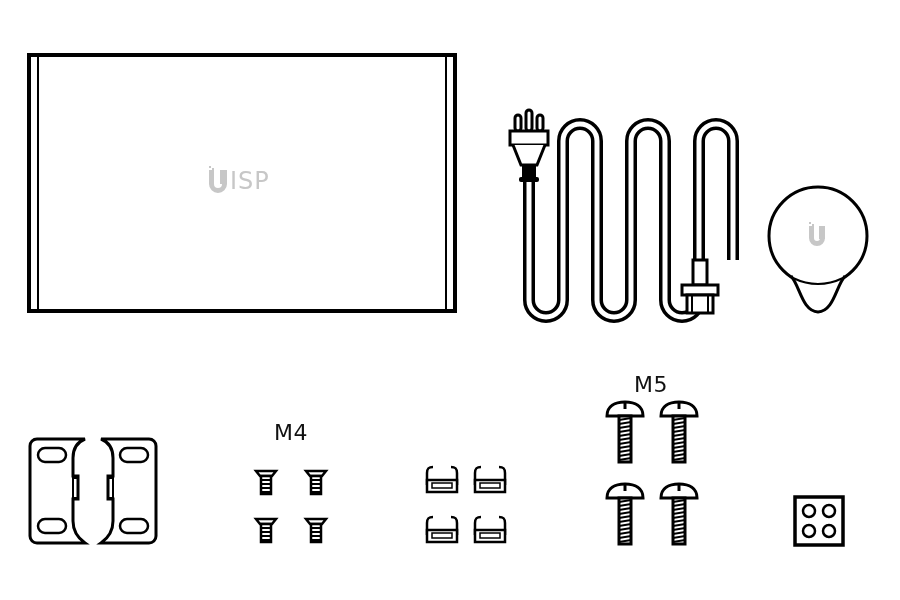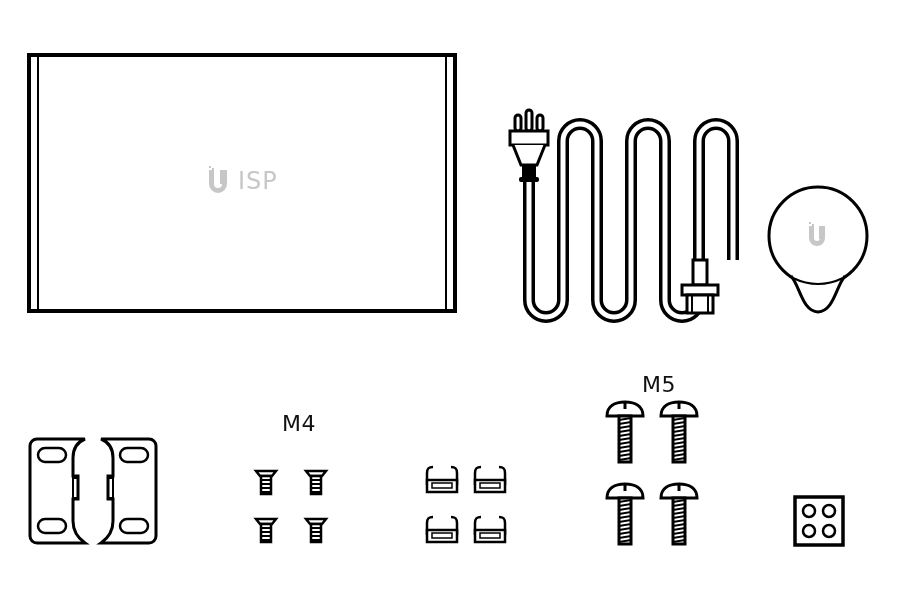--- a/index.html
+++ b/index.html
@@ -1,19 +1,19 @@
 <!DOCTYPE html>
 <html><head>
   <meta charset="utf-8">
   <style>
     html, body { margin: 0; padding: 0; background: #ffffff; }
     body { width: 900px; height: 600px; position: relative; overflow: hidden; font-family: "DejaVu Sans", sans-serif; }
     .item { position: absolute; }
     .item svg { display: block; overflow: visible; }
-    .label { position: absolute; font-family: "DejaVu Sans", sans-serif; font-size: 22px; color: #111; text-align: center; letter-spacing: 0.5px; margin-left: 8px; }
+    .label { position: absolute; font-family: "DejaVu Sans", sans-serif; font-size: 22px; color: #111; text-align: center; letter-spacing: 0.5px; }
   </style>
 </head>
 <body>
 
 <div class="item" style="left:27px; top:53px;">
   <svg width="430" height="262" viewBox="0 0 430 262">
     <rect x="2" y="2" width="426" height="256" fill="#fff" stroke="#000" stroke-width="4"></rect>
     <line x1="11" y1="4" x2="11" y2="256" stroke="#000" stroke-width="2"></line>
     <line x1="419" y1="4" x2="419" y2="256" stroke="#000" stroke-width="2"></line>
 
@@ -77,21 +77,21 @@
     </g>
     <g>
       <path d="M74 3 H122 a7 7 0 0 1 7 7 V100 a7 7 0 0 1 -7 7 H74 C84 100 86 92 86 85 V63 H81 V40 H86 V22 C86 15 84 7 74 3 Z" fill="#fff" stroke="#000" stroke-width="3"></path>
       <rect x="93" y="12" width="28" height="14" rx="7" fill="#fff" stroke="#000" stroke-width="2.5"></rect>
       <rect x="93" y="83" width="28" height="14" rx="7" fill="#fff" stroke="#000" stroke-width="2.5"></rect>
       <rect x="81" y="42" width="5" height="20" fill="none" stroke="#000" stroke-width="2"></rect>
     </g>
   </svg>
 </div>
 
-<div class="label" style="left:268px; top:411px; width:46px;">M4</div>
+<div class="label" style="left:268px; top:420px; width:46px;">M4</div>
 
 <div class="item" style="left:254px; top:468px;">
   <svg width="76" height="80" viewBox="0 0 76 80">
     <defs>
       <g id="m4screw">
         <path d="M0 1 H20 L16 6 H4 Z" fill="#fff" stroke="#000" stroke-width="2.5"></path>
         <rect x="5" y="6" width="10" height="18" fill="#fff" stroke="#000" stroke-width="2.5"></rect>
         <line x1="5" y1="10" x2="15" y2="10" stroke="#000" stroke-width="2"></line>
         <line x1="5" y1="14" x2="15" y2="14" stroke="#000" stroke-width="2"></line>
         <line x1="5" y1="18" x2="15" y2="18" stroke="#000" stroke-width="2"></line>

